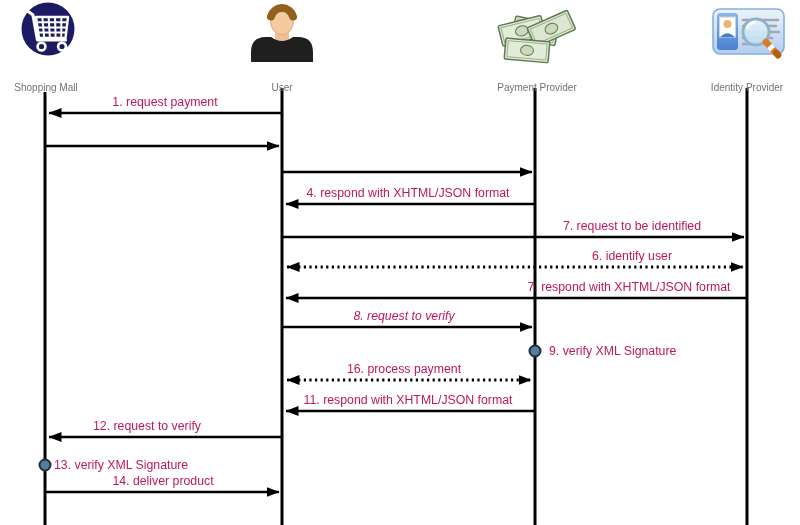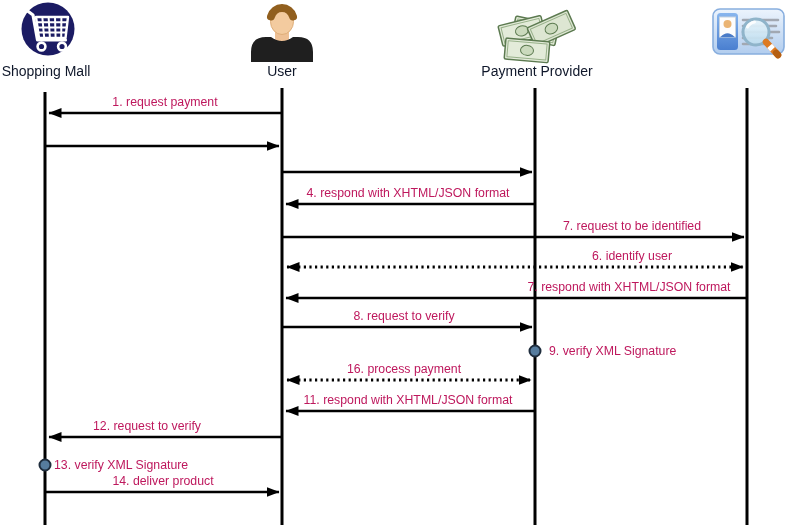--- a/index.html
+++ b/index.html
@@ -1,20 +1,20 @@
 <!DOCTYPE html>
 <html><head>
 <meta charset="utf-8">
 <style>
   html,body{margin:0;padding:0;background:#fff;}
   .stage{position:relative;width:800px;height:525px;background:#fff;overflow:hidden;
          font-family:"Liberation Sans",sans-serif;}
   .stage svg{position:absolute;left:0;top:0;}
-  .actor-label{position:absolute;transform:translateX(-50%);top:62px;height:18px;line-height:18px;
-               font-size:14px;color:#0f172a;white-space:nowrap;text-align:center;}
+  .actor-label{position:absolute;transform:translateX(-50%);top:79px;height:18px;line-height:18px;
+               font-size:10px;color:#737373;white-space:nowrap;text-align:center;}
   .msg-label{position:absolute;transform:translateX(-50%);height:16px;line-height:16px;
              font-size:12.3px;color:#be185d;white-space:nowrap;text-align:center;}
   .msg-label.side{transform:none;text-align:left;}
 </style>
 </head>
 <body>
 
 <div class="stage">
 
   <svg width="800" height="525" viewBox="0 0 800 525">
@@ -112,27 +112,28 @@
       <path d="M747.5,27 a10,10 0 0 1 7,-5" stroke="#ffffff" stroke-width="3" fill="none" opacity="0.85" stroke-linecap="round"></path>
       <line x1="766" y1="42" x2="778" y2="55" stroke="#dd7a22" stroke-width="6.5" stroke-linecap="round"></line>
       <line x1="769.6" y1="45.9" x2="772.6" y2="49.2" stroke="#ffffff" stroke-width="6.5"></line>
       <line x1="776.2" y1="53" x2="778" y2="55" stroke="#b55f12" stroke-width="6.5" stroke-linecap="round"></line>
     </g>
   </svg>
 
   <div class="actor-label" style="left:46px;">Shopping Mall</div>
   <div class="actor-label" style="left:282px;">User</div>
   <div class="actor-label" style="left:537px;">Payment Provider</div>
+  <div class="actor-label" style="left:747px;">Identity Provider</div>
 
   <div class="msg-label" style="left:165px;top:94px;">1. request payment</div>
   <div class="msg-label" style="left:408px;top:185px;">4. respond with XHTML/JSON format</div>
   <div class="msg-label" style="left:632px;top:218px;">7. request to be identified</div>
   <div class="msg-label" style="left:632px;top:248px;">6. identify user</div>
   <div class="msg-label" style="left:629px;top:279px;">7. respond with XHTML/JSON format</div>
-  <div class="msg-label" style="left:404px;top:308px;">8. request to verify</div>
+  <div class="msg-label" style="left:404px;top:308px;font-style:italic;">8. request to verify</div>
   <div class="msg-label side" style="left:549px;top:343px;">9. verify XML Signature</div>
   <div class="msg-label" style="left:404px;top:361px;">16. process payment</div>
   <div class="msg-label" style="left:408px;top:392px;">11. respond with XHTML/JSON format</div>
   <div class="msg-label" style="left:147px;top:418px;">12. request to verify</div>
   <div class="msg-label side" style="left:54px;top:457px;">13. verify XML Signature</div>
   <div class="msg-label" style="left:163px;top:473px;">14. deliver product</div>
 
 </div>
 
 </body></html>

